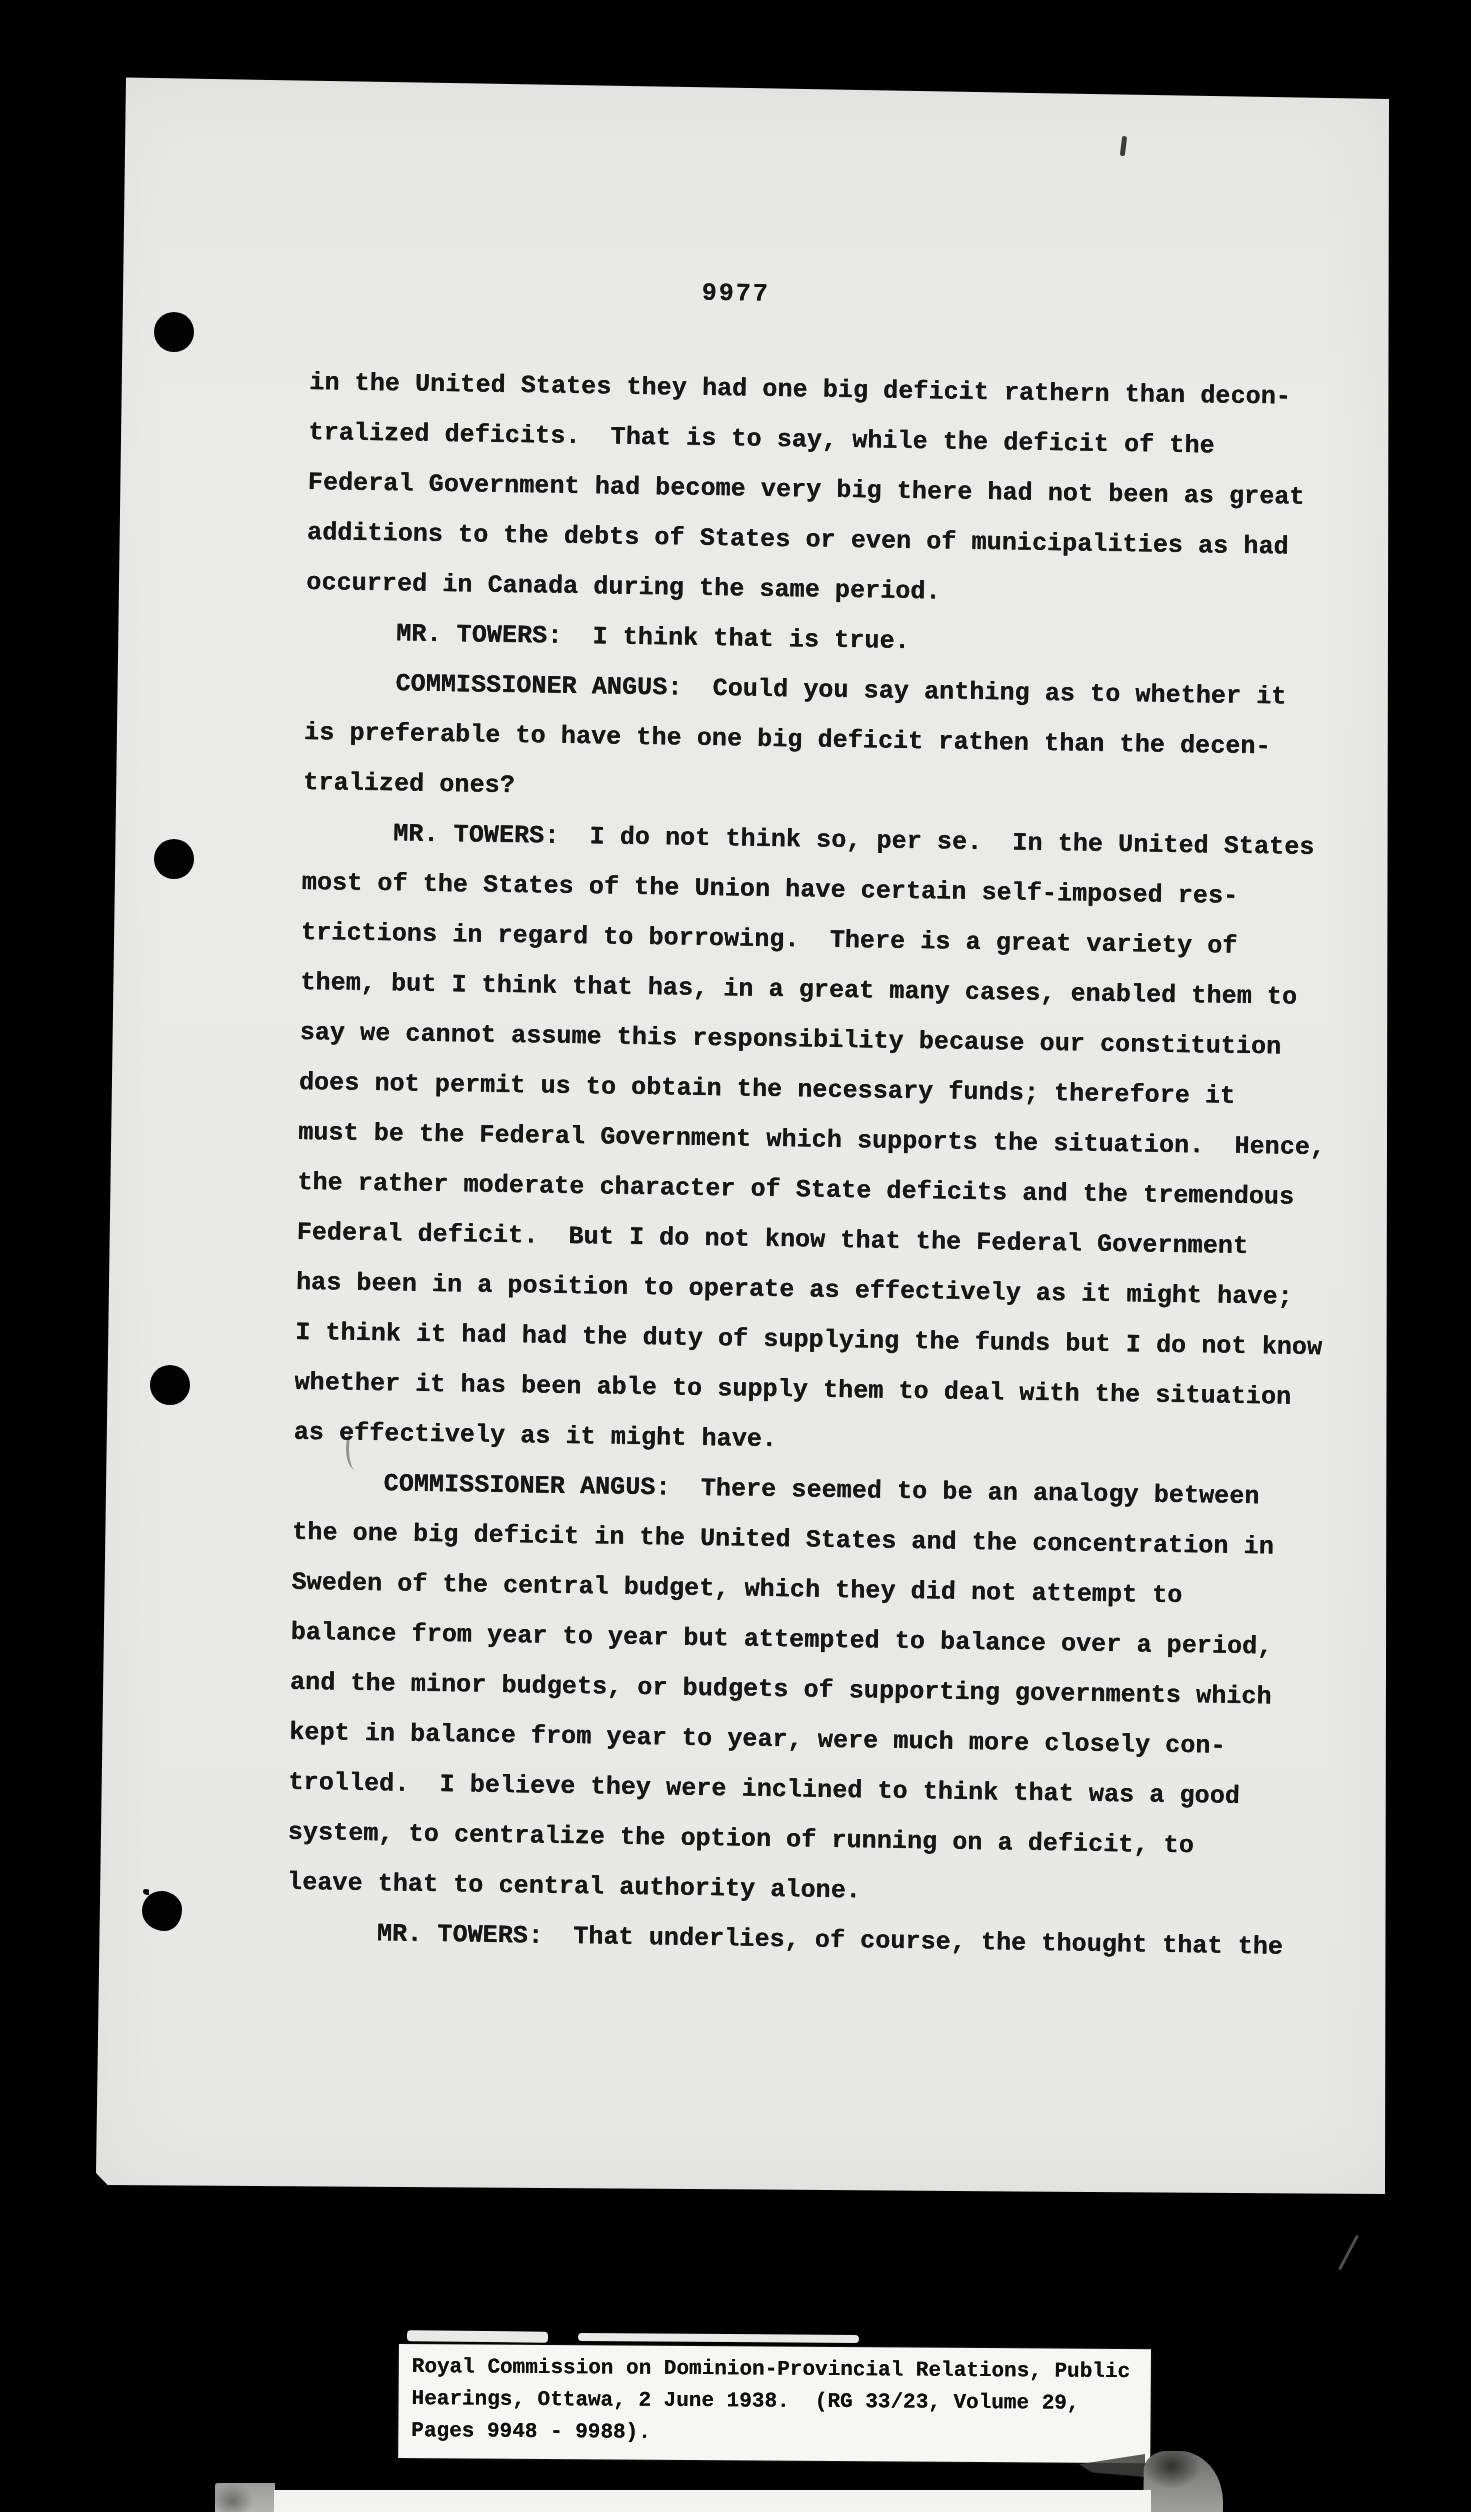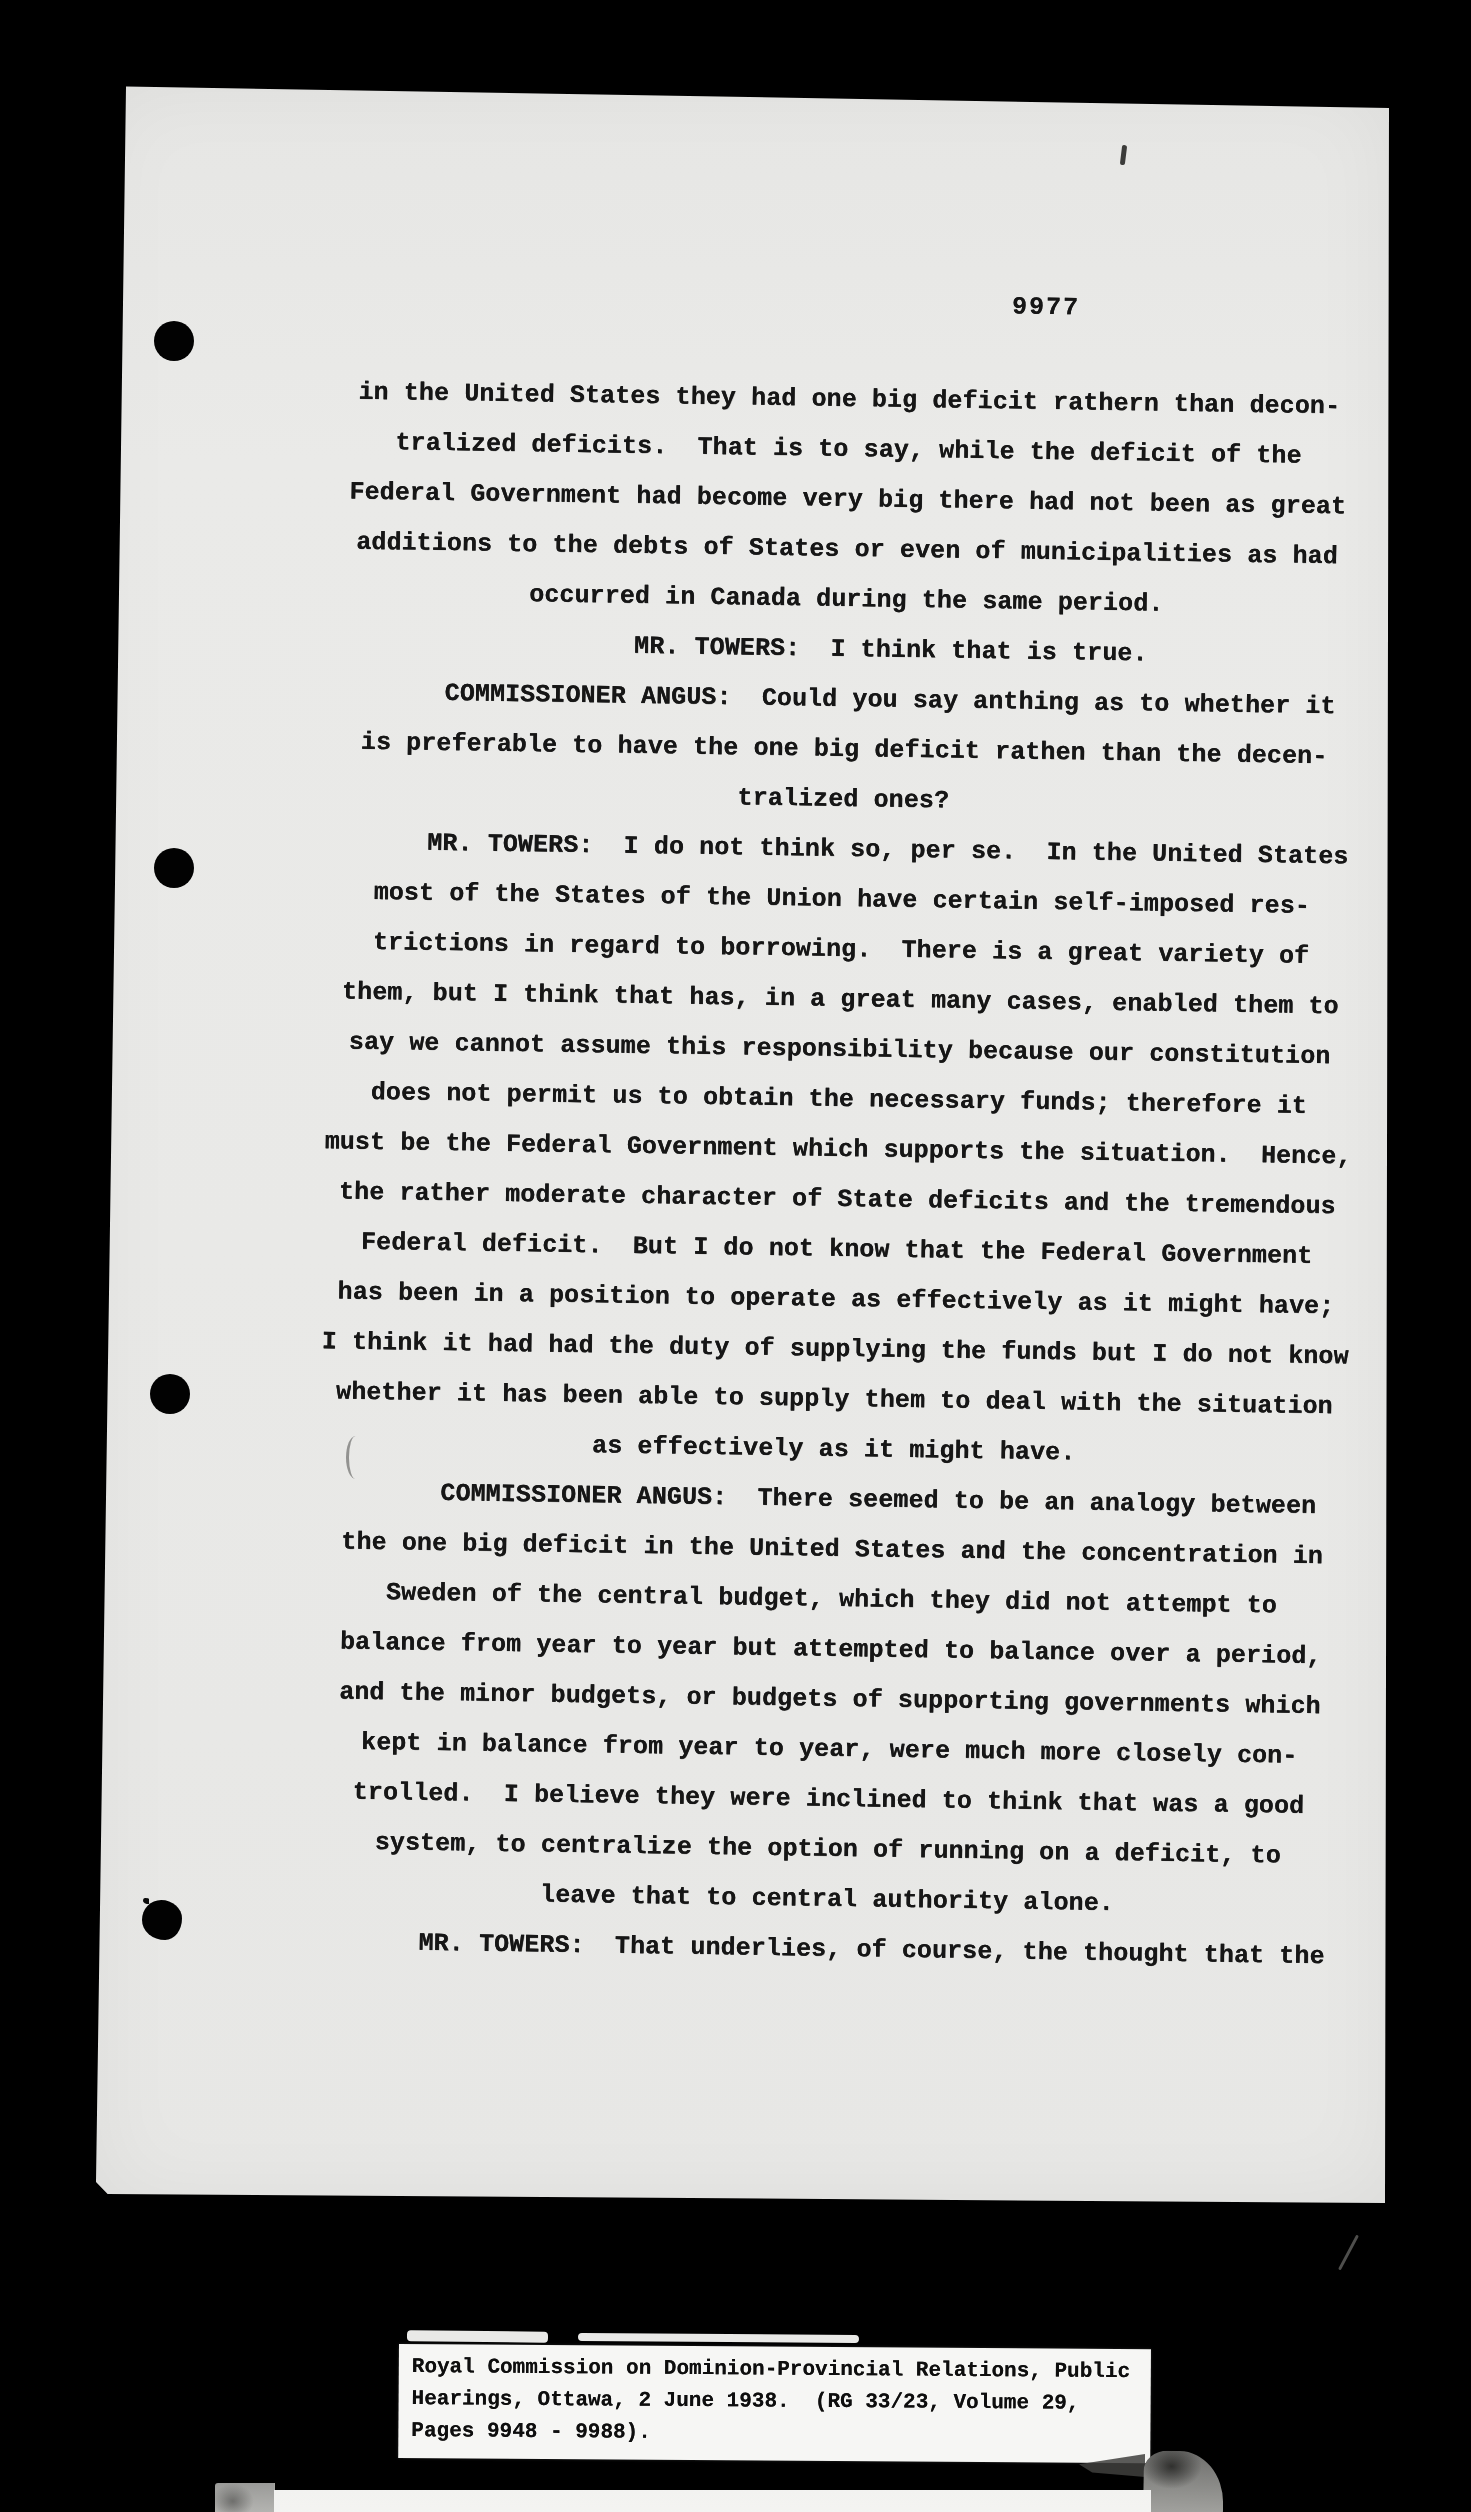--- a/index.html
+++ b/index.html
@@ -6,27 +6,26 @@
   body {
     width: 1471px; height: 2822px;
     position: relative;
     background: #000;
     overflow: hidden;
     font-family: "Liberation Mono", "DejaVu Sans Mono", monospace;
   }
   
   .paper {
     position: absolute;
-    left: 95px; top: 79px;
+    left: 95px; top: 70px;
     width: 1296px; height: 2128px;
     background:
       linear-gradient(180deg, #e6e6e4 0%, #eaeae8 18%, #e9e9e7 55%, #e7e7e5 100%);
     clip-path: polygon(31px 7.5px, 1294px 29px, 1290px 2124px, 12.6px 2115px, 1px 2103px, 20px 804px);
     box-shadow: inset 0 0 90px rgba(0,0,0,0.05);
-    text-align: center;
   }
   .hole {
     position: absolute;
     width: 40px; height: 40px;
     background: #020202;
     border-radius: 50%;
   }
   .hole.h4 { border-radius: 48% 52% 42% 58% / 50% 46% 54% 50%; box-shadow: -16px -19px 0 -17px #0a0a0a; }
   
   .typed {

